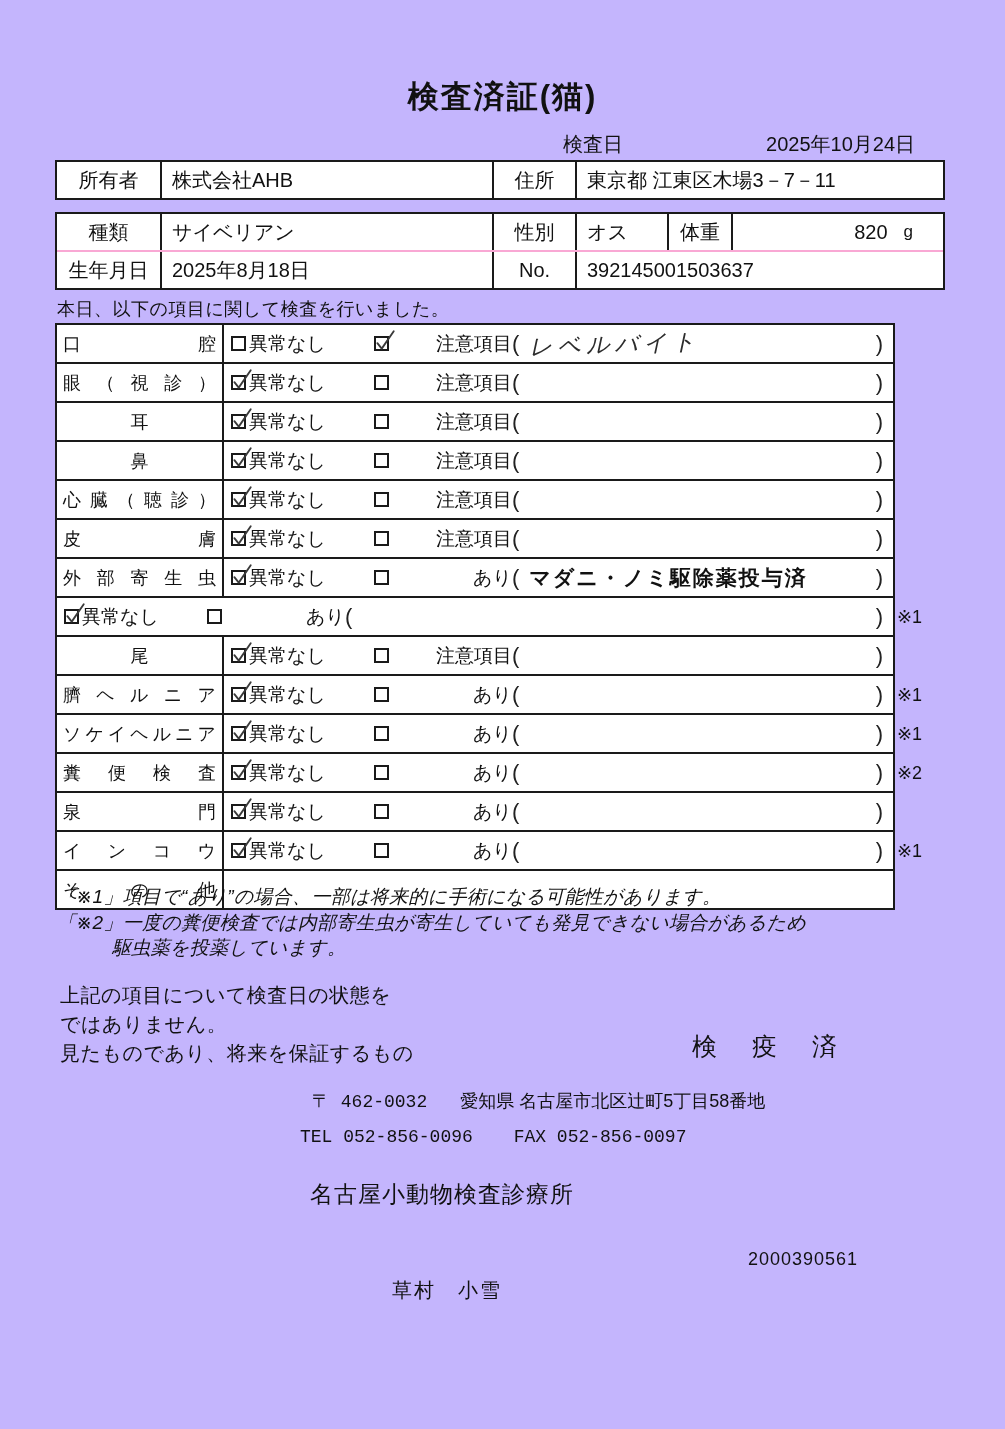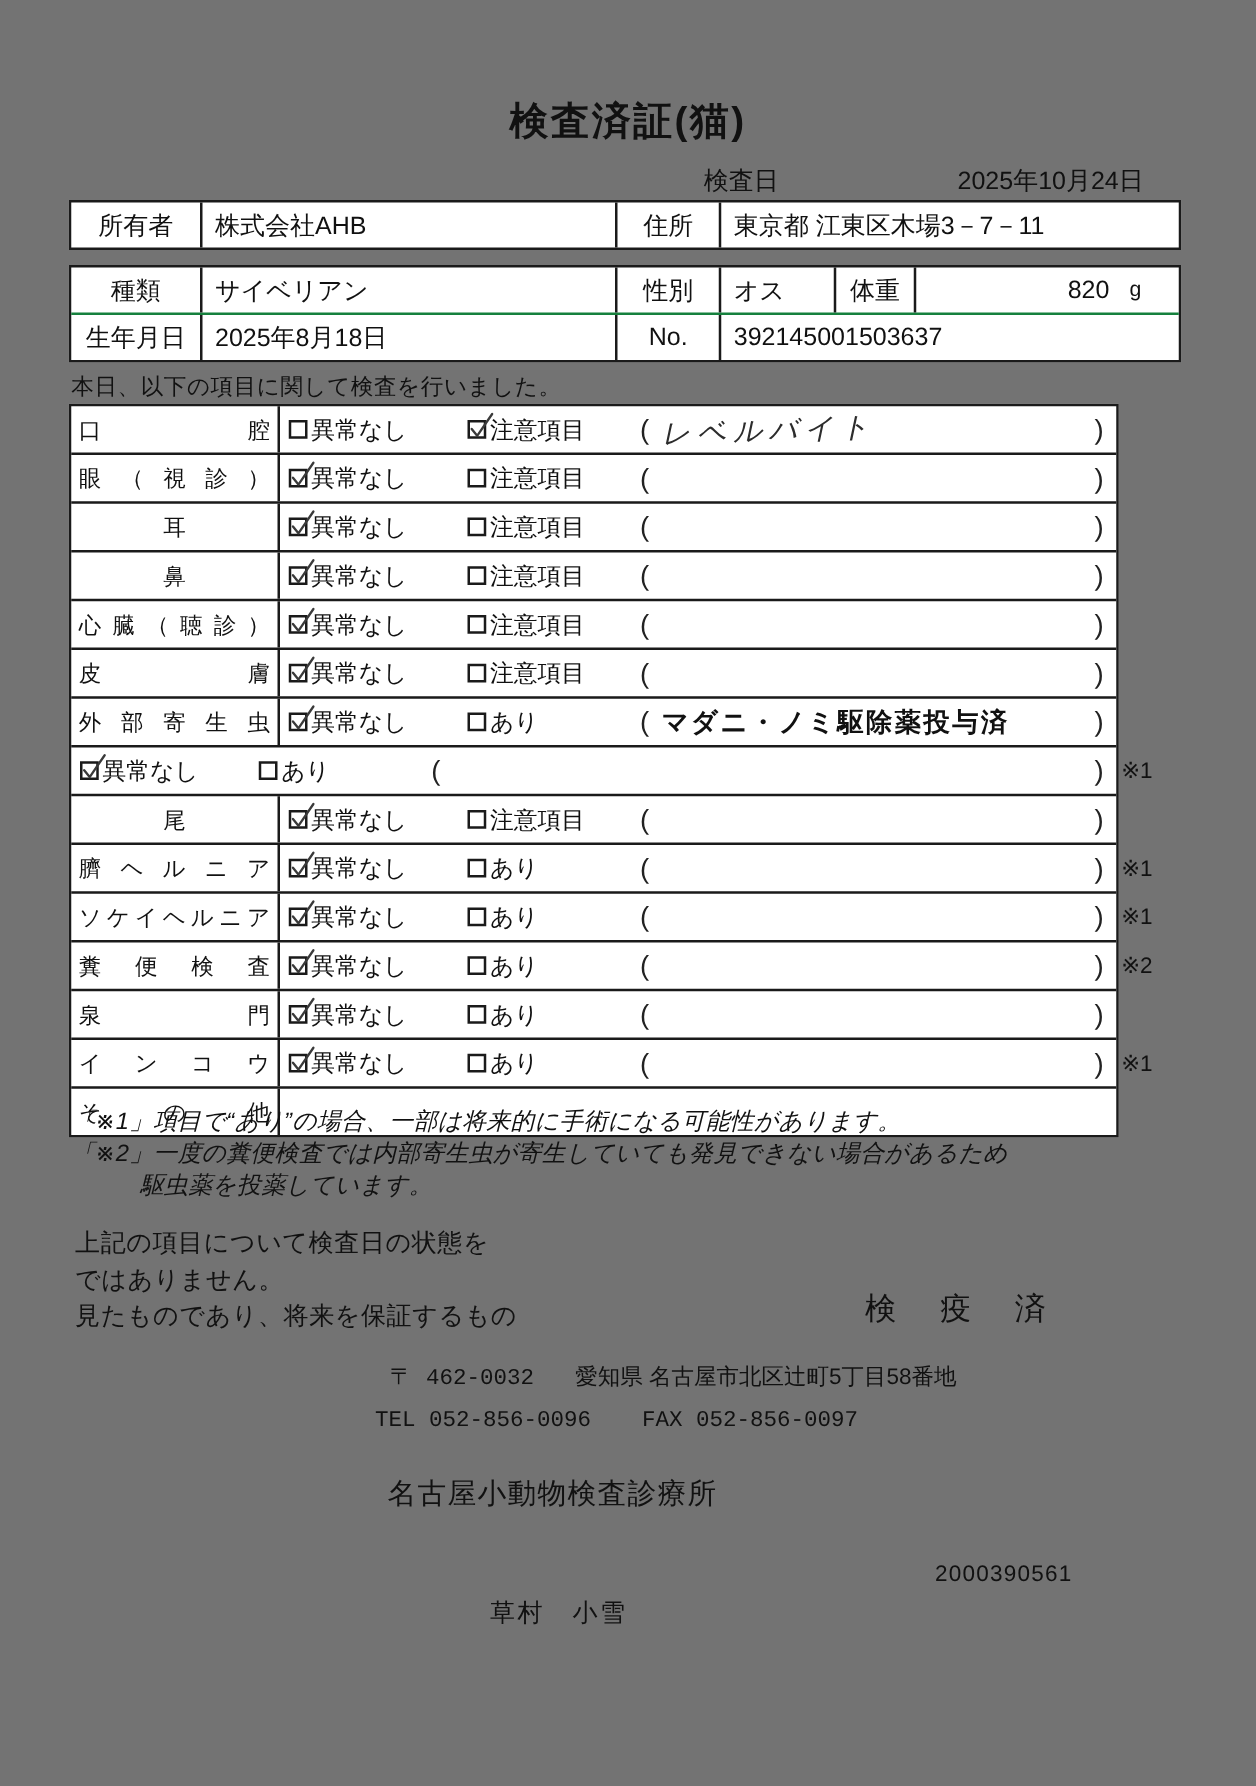--- a/index.html
+++ b/index.html
@@ -1,34 +1,34 @@
 <!DOCTYPE html>
 <html lang="ja"><head>
 <meta charset="utf-8">
 <style>
   html,body{margin:0;padding:0;}
   body{
     width:1005px;height:1429px;background:#f4f4f4;
     font-family:"Liberation Sans","DejaVu Sans",sans-serif;
     color:#111;
   }
-  .page{position:absolute;left:0;top:0;width:1005px;height:1429px;background:#737373;overflow:hidden;}
+  .page{position:absolute;left:0;top:0;width:1005px;height:1429px;background:#c4b5fd;overflow:hidden;}
 
   .title{position:absolute;top:76px;left:0;width:100%;text-align:center;
     font-size:31px;font-weight:bold;letter-spacing:2px;margin:0;}
 
   .exam-date-line{position:absolute;top:131px;left:563px;width:352px;
     display:flex;justify-content:space-between;font-size:20px;}
 
   
   .hdr-table{position:absolute;left:55px;width:890px;border:2px solid #1a1a1a;box-sizing:border-box;background:#fff;}
   .owner-table{top:160px;}
   .animal-table{top:212px;}
   .hdr-row{display:flex;height:36px;}
-  .hdr-row + .hdr-row{border-top:2px solid #15803d;}
+  .hdr-row + .hdr-row{border-top:2px solid #f9a8d4;}
   .cell{display:flex;align-items:center;box-sizing:border-box;font-size:20px;
     border-left:2px solid #1a1a1a;padding:0 10px;white-space:nowrap;overflow:visible;}
   .cell:first-child{border-left:none;}
   .cell.lab{justify-content:center;padding:16px 4px;}
   .w-lab1{width:103px;flex:none;}
   .w-val1{width:332px;flex:none;}
   .w-lab2{width:83px;flex:none;}
   .w-rest{flex:1;}
   .w-sex{width:92px;flex:none;}
   .w-wlab{width:64px;flex:none;}
@@ -41,21 +41,21 @@
   .exam-table{position:absolute;top:323px;left:55px;width:840px;border:2px solid #1a1a1a;box-sizing:border-box;background:#fff;}
   .trow{display:flex;height:37px;position:relative;}
   .trow + .trow{border-top:2px solid #1a1a1a;}
   .trow-label{width:167px;flex:none;border-right:2px solid #1a1a1a;box-sizing:border-box;
     display:flex;align-items:center;padding:0 6px;font-size:18px;white-space:nowrap;}
   .trow-label.spread{justify-content:space-between;}
   .trow-label.center{justify-content:center;}
   .trow-content{flex:1;display:flex;align-items:center;font-size:19px;}
   .cbgroup{display:flex;align-items:center;flex:none;}
   .g1{margin-left:7px;width:143px;}
-  .g2{width:138px;}
+  .g2{width:138px;justify-content:space-between;}
   .cb{width:15px;height:15px;border:2px solid #1a1a1a;box-sizing:border-box;position:relative;
     margin-right:3px;flex:none;background:#fff;}
   .cb svg{position:absolute;left:-3px;top:-9px;width:24px;height:24px;display:none;overflow:visible;}
   .cb svg path{fill:none;stroke:#3a3a3a;stroke-width:1.7;stroke-linecap:round;stroke-linejoin:round;}
   .cb.checked svg{display:block;}
   .paren{font-size:22px;color:#222;flex:none;}
   .paren.close{margin-right:10px;}
   .note-area{flex:1;padding:0 10px;white-space:nowrap;overflow:visible;}
   .note-area.handwritten{font-style:italic;font-size:23px;letter-spacing:5px;color:#2c2c2c;
     transform:rotate(-2deg) translateY(-2px);}

